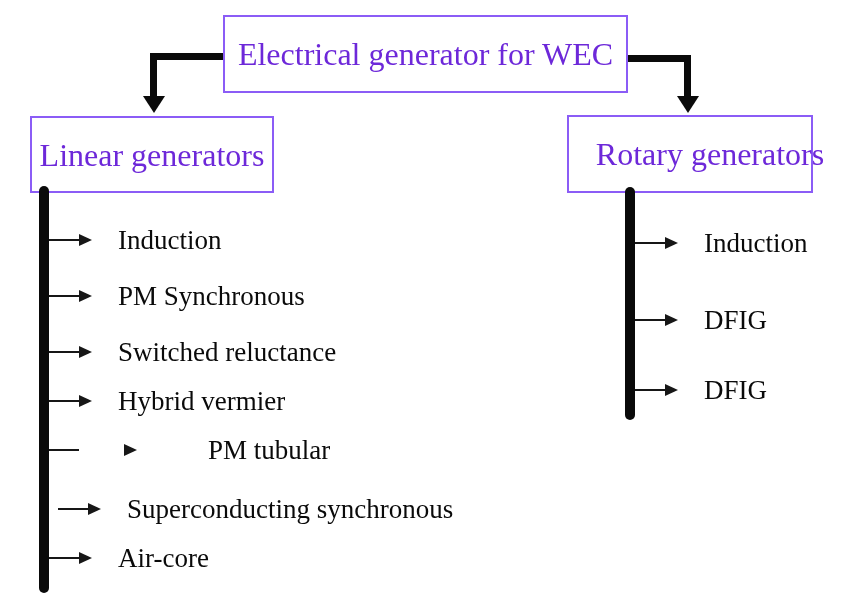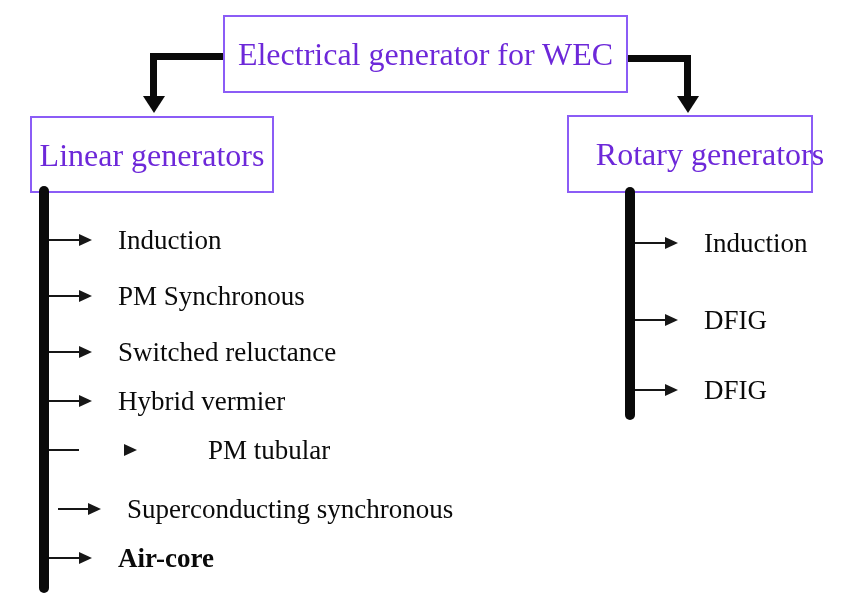--- a/index.html
+++ b/index.html
@@ -87,21 +87,21 @@
     white-space: nowrap;
     color: #0a0a0a;
   }
   .bl { left: 49px; }
   .bl-0 { top: 227px; }
   .bl-1 { top: 283px; }
   .bl-2 { top: 339px; }
   .bl-3 { top: 388px; }
   .bl-4 { top: 437px; gap: 45px; }
   .bl-5 { top: 496px; padding-left: 9px; }
-  .bl-6 { top: 545px; font-weight: bold; }
+  .bl-6 { top: 545px; }
   .br { left: 635px; }
   .br-0 { top: 230px; }
   .br-1 { top: 307px; }
   .br-2 { top: 377px; }
 </style>
 </head>
 <body>
 
 <div class="diagram">
 

